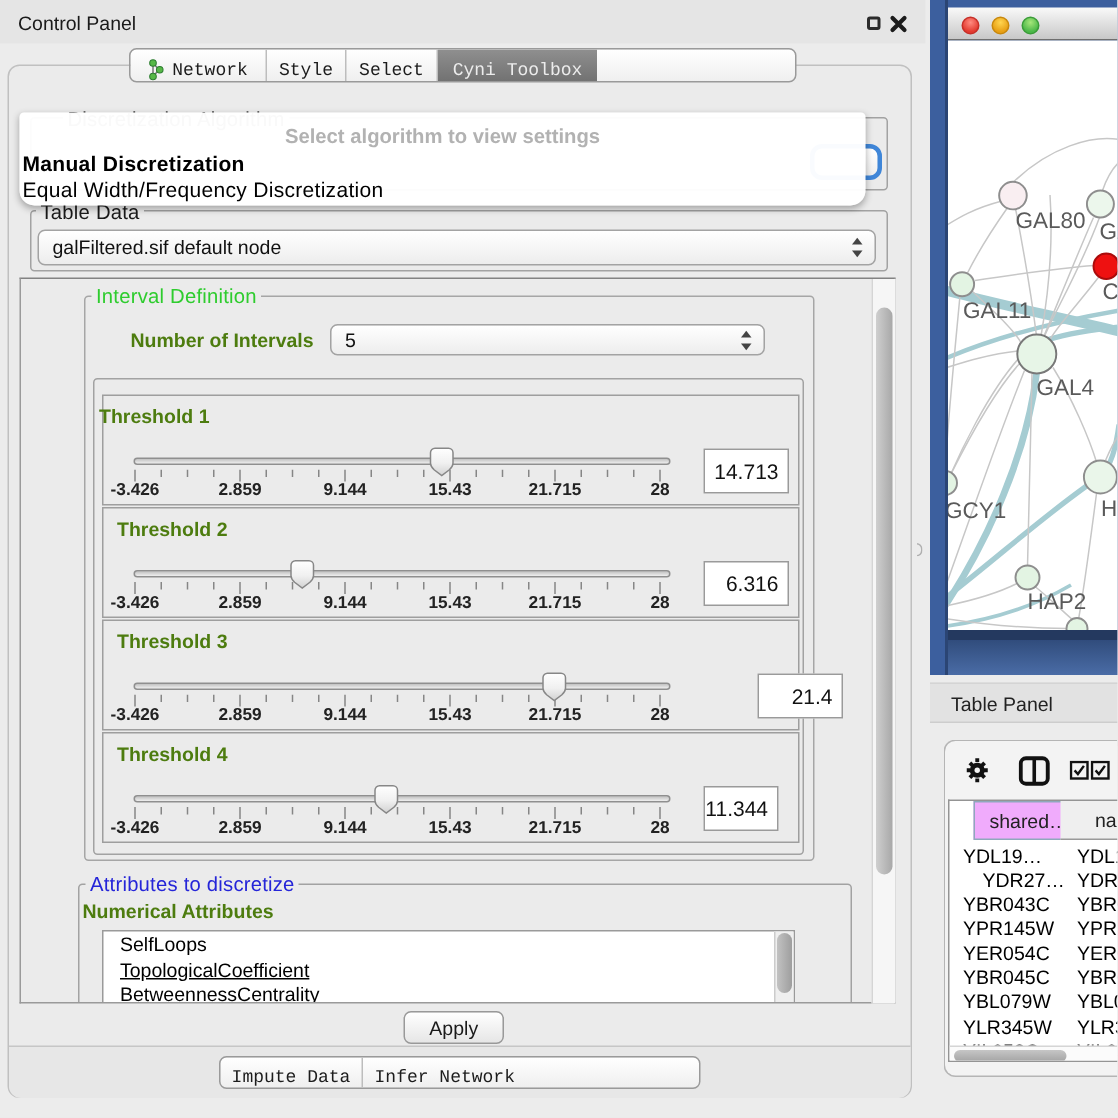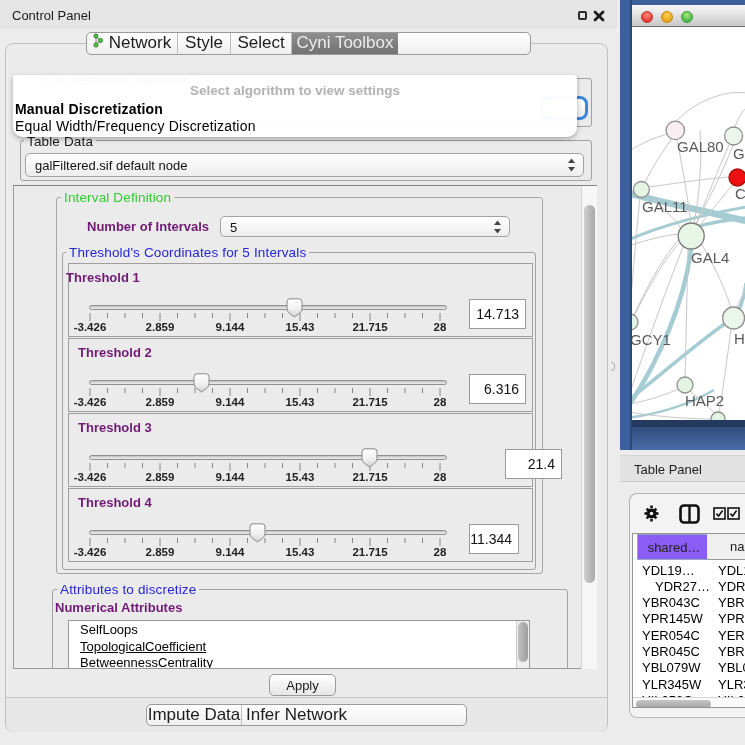--- a/index.html
+++ b/index.html
@@ -6,26 +6,26 @@
 body { background:#ececec; font-family:"Liberation Sans", sans-serif; position:relative; }
 .abs { position:absolute; }
 .grp { position:absolute; border:1px solid #a2a2a2; border-radius:3px; }
 .grpt { position:absolute; background:#ebebeb; padding:0 3px; font-size:13.5px; letter-spacing:0.15px; white-space:nowrap; }
 .combo { position:absolute; border:1px solid #a3a3a3; border-radius:5px;
   background:linear-gradient(#ffffff,#ededed); font-size:13px; color:#111; }
 .combo .ctx { position:absolute; left:9px; top:50%; transform:translateY(-50%); white-space:nowrap; }
 .arr { position:absolute; right:7px; top:50%; transform:translateY(-50%); width:9px; height:14px; }
 .seg { position:absolute; display:flex; border:1px solid #9a9a9a; border-radius:5px;
   background:linear-gradient(#ffffff,#efefef); overflow:hidden; }
-.seg .s { display:flex; align-items:flex-start; justify-content:center; font-size:17px;
-  color:#1c1c1c; border-right:1px solid #bdbdbd; white-space:nowrap; }
+.seg .s { display:flex; align-items:flex-end; justify-content:center; font-size:12px;
+  color:#1c1c1c; border-right:1px solid #bdbdbd; white-space:nowrap;font-family:Liberation Mono, monospace; }
 .seg .s:last-child { border-right:none; }
 .seg .sel { background:linear-gradient(#8f8f8f,#727272); color:#ececec; border-right:1px solid #6a6a6a; }
 .tbox { position:absolute; border:1px solid #9e9e9e; background:#ebebeb; }
-.tit13b { position:absolute; font-size:13px; font-weight:bold; color:#701a75; white-space:nowrap; }
+.tit13b { position:absolute; font-size:13px; font-weight:bold; color:#4d7c0f; white-space:nowrap; }
 .vbox { position:absolute; border:1px solid #9a9a9a; background:#ffffff; font-size:14px; color:#111;
   display:flex; align-items:center; justify-content:flex-end; padding-right:6px; }
 .tlab { position:absolute; font-size:11.5px; font-weight:bold; color:#222; transform:translateX(-50%); white-space:nowrap; }
 .track { position:absolute; height:5px; border:1px solid #8f8f8f; border-radius:3px;
   background:linear-gradient(#c2c2c2,#efefef); }
 .row13 { position:absolute; font-size:13px; color:#000; white-space:nowrap; }
 </style></head><body>
 
 <div class="abs" style="left:0;top:0;width:617px;height:29px;background:#e5e5e5;"></div>
 <div class="abs" style="left:12px;top:8px;font-size:13px;color:#1a1a1a;">Control Panel</div>
@@ -63,21 +63,20 @@
 <div class="grpt" style="left:47px;top:4px;color:#2ecc2e;">Interval Definition</div>
 <div class="tit13b" style="left:73px;top:33px;">Number of Intervals</div>
 <div class="combo" style="left:206px;top:30px;width:290px;height:21px;">
       <span class="ctx">5</span>
       <svg class="arr" viewBox="0 0 9 14">
         <path d="M4.5,0.5 L8,5 L1,5 Z" fill="#444"></path>
         <path d="M4.5,13.5 L8,9 L1,9 Z" fill="#444"></path>
       </svg>
     </div>
 <div class="grp" style="left:48px;top:66px;width:474px;height:318px;"></div>
-<div class="grpt" style="left:52px;top:59px;color:#2525d8;">Threshold's Coordinates for 5 Intervals</div>
 <div class="tbox" style="left:54px;top:77px;width:465px;height:74px;"></div>
 <div class="tit13b" style="left:52px;top:84px;">Threshold 1</div>
 <div class="track" style="left:75px;top:119px;width:358px;"></div>
 <svg class="abs" style="left:75px;top:127px;" width="353" height="9" viewBox="0 0 353 9">
       <line x1="1.0" y1="0" x2="1.0" y2="8" stroke="#868686" stroke-width="1"></line>
       <line x1="18.5" y1="0" x2="18.5" y2="5" stroke="#868686" stroke-width="1"></line>
       <line x1="36.0" y1="0" x2="36.0" y2="5" stroke="#868686" stroke-width="1"></line>
       <line x1="53.5" y1="0" x2="53.5" y2="5" stroke="#868686" stroke-width="1"></line>
       <line x1="71.0" y1="0" x2="71.0" y2="8" stroke="#868686" stroke-width="1"></line>
       <line x1="88.5" y1="0" x2="88.5" y2="5" stroke="#868686" stroke-width="1"></line>
@@ -348,21 +347,21 @@
   </svg>
 <svg class="abs" style="left:713px;top:507px;" width="13" height="13" viewBox="0 0 13 13">
     <rect x="1" y="1" width="11" height="11" fill="none" stroke="#111" stroke-width="1.6"></rect>
     <path d="M3.4,6.6 L5.6,9 L9.6,3.6" fill="none" stroke="#111" stroke-width="1.6"></path>
   </svg>
 <svg class="abs" style="left:727px;top:507px;" width="13" height="13" viewBox="0 0 13 13">
     <rect x="1" y="1" width="11" height="11" fill="none" stroke="#111" stroke-width="1.6"></rect>
     <path d="M3.4,6.6 L5.6,9 L9.6,3.6" fill="none" stroke="#111" stroke-width="1.6"></path>
   </svg>
 <div class="abs" style="left:632px;top:533px;width:113px;height:175px;border:1px solid #949494;border-right:none;background:#fff;overflow:hidden;">
-<div class="abs" style="left:4px;top:0;width:74px;height:26px;background:#8b5cf6;border:1px solid #8fa8bc;font-size:13px;color:#222;display:flex;align-items:center;justify-content:center;">shared…</div>
+<div class="abs" style="left:16px;top:0;width:74px;height:26px;background:#f0abfc;border:1px solid #8fa8bc;font-size:13px;color:#222;display:flex;align-items:center;justify-content:center;">shared…</div>
 <div class="abs" style="left:74px;top:0;width:40px;height:26px;background:#efefef;border-bottom:1px solid #9a9a9a;font-size:13px;color:#222;display:flex;align-items:center;padding-left:23px;">name</div>
 <div class="row13" style="left:9px;top:28.5px;">YDL19…</div>
 <div class="row13" style="left:85px;top:28.5px;">YDL190C</div>
 <div class="row13" style="left:22px;top:44.8px;">YDR27…</div>
 <div class="row13" style="left:85px;top:44.8px;">YDR277C</div>
 <div class="row13" style="left:9px;top:61.1px;">YBR043C</div>
 <div class="row13" style="left:85px;top:61.1px;">YBR043C</div>
 <div class="row13" style="left:9px;top:77.4px;">YPR145W</div>
 <div class="row13" style="left:85px;top:77.4px;">YPR145W</div>
 <div class="row13" style="left:9px;top:93.7px;">YER054C</div>

